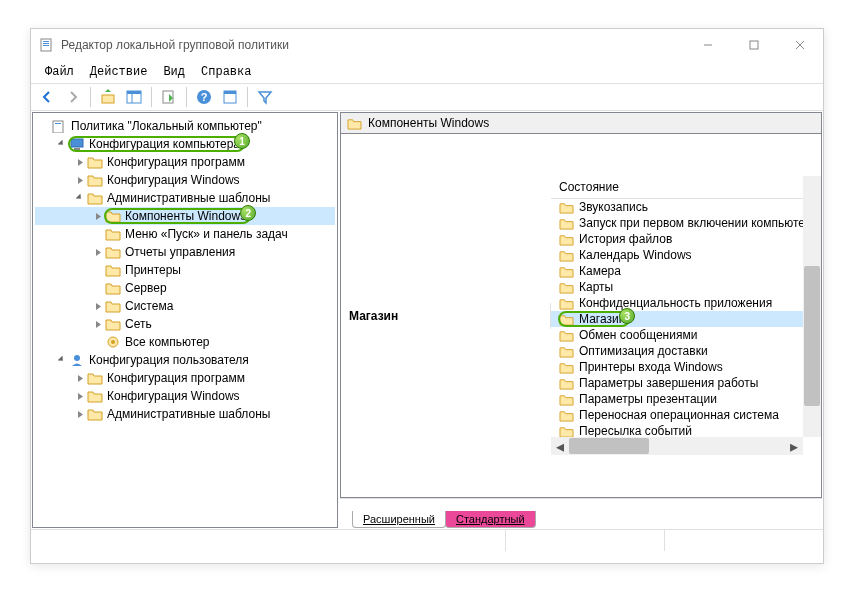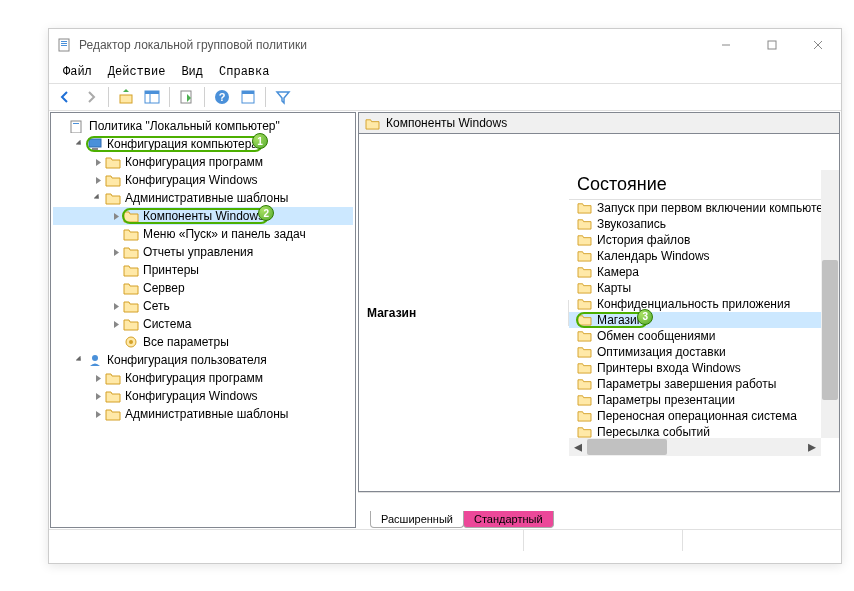--- a/index.html
+++ b/index.html
@@ -1,52 +1,52 @@
 <!DOCTYPE html>
 <html><head>
 <meta charset="utf-8">
 <style>
 * { box-sizing: border-box; margin: 0; padding: 0; font-family: 'Segoe UI', Tahoma, sans-serif; }
 body { background: #fff; width: 854px; height: 591px; overflow: hidden; }
-.window { position: absolute; left: 48px; top: 28px; width: 794px; height: 536px; background: #fff; border: 1px solid #ccc; box-shadow: 0 2px 10px rgba(0,0,0,0.1); }
+.window { position: absolute; left: 30px; top: 28px; width: 794px; height: 536px; background: #fff; border: 1px solid #ccc; box-shadow: 0 2px 10px rgba(0,0,0,0.1); }
 .titlebar { height: 32px; display: flex; align-items: center; padding: 0 8px; position: relative; }
 .titlebar-icon { width: 16px; height: 16px; margin-right: 6px; }
 .titlebar-text { font-size: 12px; color: #555; }
 .titlebar-buttons { position: absolute; right: 0; top: 0; display: flex; }
 .titlebar-btn { width: 46px; height: 32px; display: flex; align-items: center; justify-content: center; color: #888; cursor: pointer; }
 .menubar { height: 22px; display: flex; align-items: center; padding: 0 6px; font-size: 12px; }
 .menu-item { padding: 2px 8px; cursor: pointer; font-family: Liberation Mono, monospace; }
 .toolbar { height: 28px; display: flex; align-items: center; padding: 0 4px; gap: 2px; border-top: 1px solid #e0e0e0; border-bottom: 1px solid #e0e0e0; }
 .tool-btn { width: 24px; height: 24px; display: flex; align-items: center; justify-content: center; cursor: pointer; border: 1px solid transparent; }
 .tool-sep { width: 1px; height: 20px; background: #d0d0d0; margin: 0 3px; }
 .content { display: flex; height: calc(100% - 116px); }
 .tree-panel { width: 306px; border: 1px solid #828790; margin: 1px; overflow: auto; padding: 4px 2px; }
 .right-panel { flex: 1; display: flex; flex-direction: column; margin: 1px; }
 .right-header { height: 22px; background: #f0f0f0; border: 1px solid #828790; display: flex; align-items: center; padding: 0 6px; gap: 6px; font-size: 12px; }
 .right-body { flex: 1; border: 1px solid #828790; border-top: none; display: flex; position: relative; overflow: hidden; align-items: center; }
 .detail-col { width: 210px; padding: 6px 8px; border-right: 1px solid #e0e0e0; }
 .detail-title { font-size: 12px; font-weight: bold; }
 .list-col { flex: 1; overflow: hidden; position: relative; }
-.list-header { font-size: 18px; padding: 4px 8px; border-bottom: 1px solid #e0e0e0; }
+.list-header { font-size: 12px; padding: 4px 8px; border-bottom: 1px solid #e0e0e0; }
 .list-items { overflow: hidden; }
 .list-item { display: flex; align-items: center; gap: 5px; padding: 1px 8px; font-size: 12px; cursor: pointer; white-space: nowrap; }
 .list-item.selected { background: #cce8ff; }
 .folder-icon { width: 15px; height: 13px; flex-shrink: 0; }
 .tree-root { font-size: 12px; }
 .tree-node { user-select: none; }
 .tree-row { display: flex; align-items: center; height: 18px; padding: 0 2px; cursor: pointer; white-space: nowrap; }
 .tree-row.selected { background: #cce8ff; }
 .tree-toggle { width: 14px; height: 14px; display: flex; align-items: center; justify-content: center; color: #666; flex-shrink: 0; }
 .tree-indent { width: 18px; flex-shrink: 0; }
 .tree-label { margin-left: 4px; }
 .tree-icon { width: 16px; height: 14px; flex-shrink: 0; }
 .highlight { position: relative; }
 .highlight::after { content: ''; position: absolute; inset: -1px; border: 2px solid #4caf00; border-radius: 9px; pointer-events: none; }
 .badge { position: absolute; right: -6px; top: -4px; width: 16px; height: 16px; border-radius: 50%; background: radial-gradient(circle at 30% 30%, #a8e063, #56ab2f); color: #fff; font-size: 10px; font-weight: bold; display: flex; align-items: center; justify-content: center; border: 1px solid #2e7d00; z-index: 2; }
-.tabs { height: 36px; display: flex; align-items: flex-end; padding-left: 12px; border-top: 1px solid #e0e0e0; }
+.tabs { height: 30px; display: flex; align-items: flex-end; padding-left: 12px; border-top: 1px solid #e0e0e0; text-decoration: underline; }
 .tab { font-size: 11px; padding: 2px 10px; border: 1px solid #aaa; border-top: none; background: #fff; cursor: pointer; border-radius: 0 0 4px 4px; margin-right: -1px; }
 .tab.active { background: #ec4899; position: relative; }
 .statusbar { height: 22px; border-top: 1px solid #e0e0e0; display: flex; }
 .status-cell { border-right: 1px solid #e0e0e0; flex: 1; }
 .vscroll { position: absolute; right: 0; top: 0; bottom: 18px; width: 18px; background: #f0f0f0; }
 .vscroll-thumb { position: absolute; left: 1px; right: 1px; background: #c1c1c1; border-radius: 2px; }
 .hscroll { position: absolute; left: 0; right: 18px; bottom: 0; height: 18px; background: #f0f0f0; }
 .hscroll-thumb { position: absolute; top: 1px; bottom: 1px; background: #c1c1c1; border-radius: 2px; }
 .hscroll-arrow { position: absolute; top: 0; bottom: 0; width: 18px; display: flex; align-items: center; justify-content: center; color: #555; }
 </style>
@@ -276,46 +276,46 @@
                 <span class="tree-indent"></span>
                 <span class="tree-indent"></span>
                 <span class="tree-toggle">
                   <svg width="9" height="9" viewBox="0 0 9 9">
                     <path d="M2 1 L7 4.5 L2 8 Z" fill="#888"></path>
                   </svg>
                 </span>
                 <svg class="tree-icon folder-icon" viewBox="0 0 16 14">
                   <path d="M1 3 L6 3 L7 5 L15 5 L15 13 L1 13 Z" fill="#ffe9a8" stroke="#d4a027"></path>
                 </svg>
+                <span class="tree-label">Система</span>
+              </div>
+            <div class="tree-row">
+                <span class="tree-indent"></span>
+                <span class="tree-indent"></span>
+                <span class="tree-indent"></span>
+                <span class="tree-toggle">
+                  <svg width="9" height="9" viewBox="0 0 9 9">
+                    <path d="M2 1 L7 4.5 L2 8 Z" fill="#888"></path>
+                  </svg>
+                </span>
+                <svg class="tree-icon folder-icon" viewBox="0 0 16 14">
+                  <path d="M1 3 L6 3 L7 5 L15 5 L15 13 L1 13 Z" fill="#ffe9a8" stroke="#d4a027"></path>
+                </svg>
                 <span class="tree-label">Сеть</span>
-              </div>
-            <div class="tree-row">
-                <span class="tree-indent"></span>
-                <span class="tree-indent"></span>
-                <span class="tree-indent"></span>
-                <span class="tree-toggle">
-                  <svg width="9" height="9" viewBox="0 0 9 9">
-                    <path d="M2 1 L7 4.5 L2 8 Z" fill="#888"></path>
-                  </svg>
-                </span>
-                <svg class="tree-icon folder-icon" viewBox="0 0 16 14">
-                  <path d="M1 3 L6 3 L7 5 L15 5 L15 13 L1 13 Z" fill="#ffe9a8" stroke="#d4a027"></path>
-                </svg>
-                <span class="tree-label">Система</span>
               </div>
             <div class="tree-row">
                 <span class="tree-indent"></span>
                 <span class="tree-indent"></span>
                 <span class="tree-indent"></span>
                 <span class="tree-toggle"></span>
                 <svg class="tree-icon" viewBox="0 0 16 14">
                   <circle cx="8" cy="7" r="5" fill="#ffe9a8" stroke="#d4a027"></circle>
                   <circle cx="8" cy="7" r="2" fill="#d4a027"></circle>
                 </svg>
-                <span class="tree-label">Все параметры</span>
+                <span class="tree-label">Все компьютер</span>
               </div>
           </div>
           <div class="tree-row">
               <span class="tree-indent"></span>
               <span class="tree-toggle">
                 <svg width="9" height="9" viewBox="0 0 9 9">
                   <path d="M1 1 L5 4.5 L1 8 Z" fill="#666" transform="rotate(45 4.5 4.5)"></path>
                 </svg>
               </span>
               <svg class="tree-icon" viewBox="0 0 16 14">
@@ -378,27 +378,27 @@
         <div class="detail-col">
           <div class="detail-title">Магазин</div>
         </div>
         <div class="list-col">
           <div class="list-header">Состояние</div>
           <div class="list-items" id="list-items">
               <div class="list-item">
                 <svg class="folder-icon" viewBox="0 0 16 14">
                   <path d="M1 3 L6 3 L7 5 L15 5 L15 13 L1 13 Z" fill="#ffe9a8" stroke="#d4a027"></path>
                 </svg>
+                <span>Звукозапись</span>
+              </div>
+              <div class="list-item">
+                <svg class="folder-icon" viewBox="0 0 16 14">
+                  <path d="M1 3 L6 3 L7 5 L15 5 L15 13 L1 13 Z" fill="#ffe9a8" stroke="#d4a027"></path>
+                </svg>
                 <span>Запуск при первом включении компьюте</span>
-              </div>
-              <div class="list-item">
-                <svg class="folder-icon" viewBox="0 0 16 14">
-                  <path d="M1 3 L6 3 L7 5 L15 5 L15 13 L1 13 Z" fill="#ffe9a8" stroke="#d4a027"></path>
-                </svg>
-                <span>Звукозапись</span>
               </div>
               <div class="list-item">
                 <svg class="folder-icon" viewBox="0 0 16 14">
                   <path d="M1 3 L6 3 L7 5 L15 5 L15 13 L1 13 Z" fill="#ffe9a8" stroke="#d4a027"></path>
                 </svg>
                 <span>История файлов</span>
               </div>
               <div class="list-item">
                 <svg class="folder-icon" viewBox="0 0 16 14">
                   <path d="M1 3 L6 3 L7 5 L15 5 L15 13 L1 13 Z" fill="#ffe9a8" stroke="#d4a027"></path>

